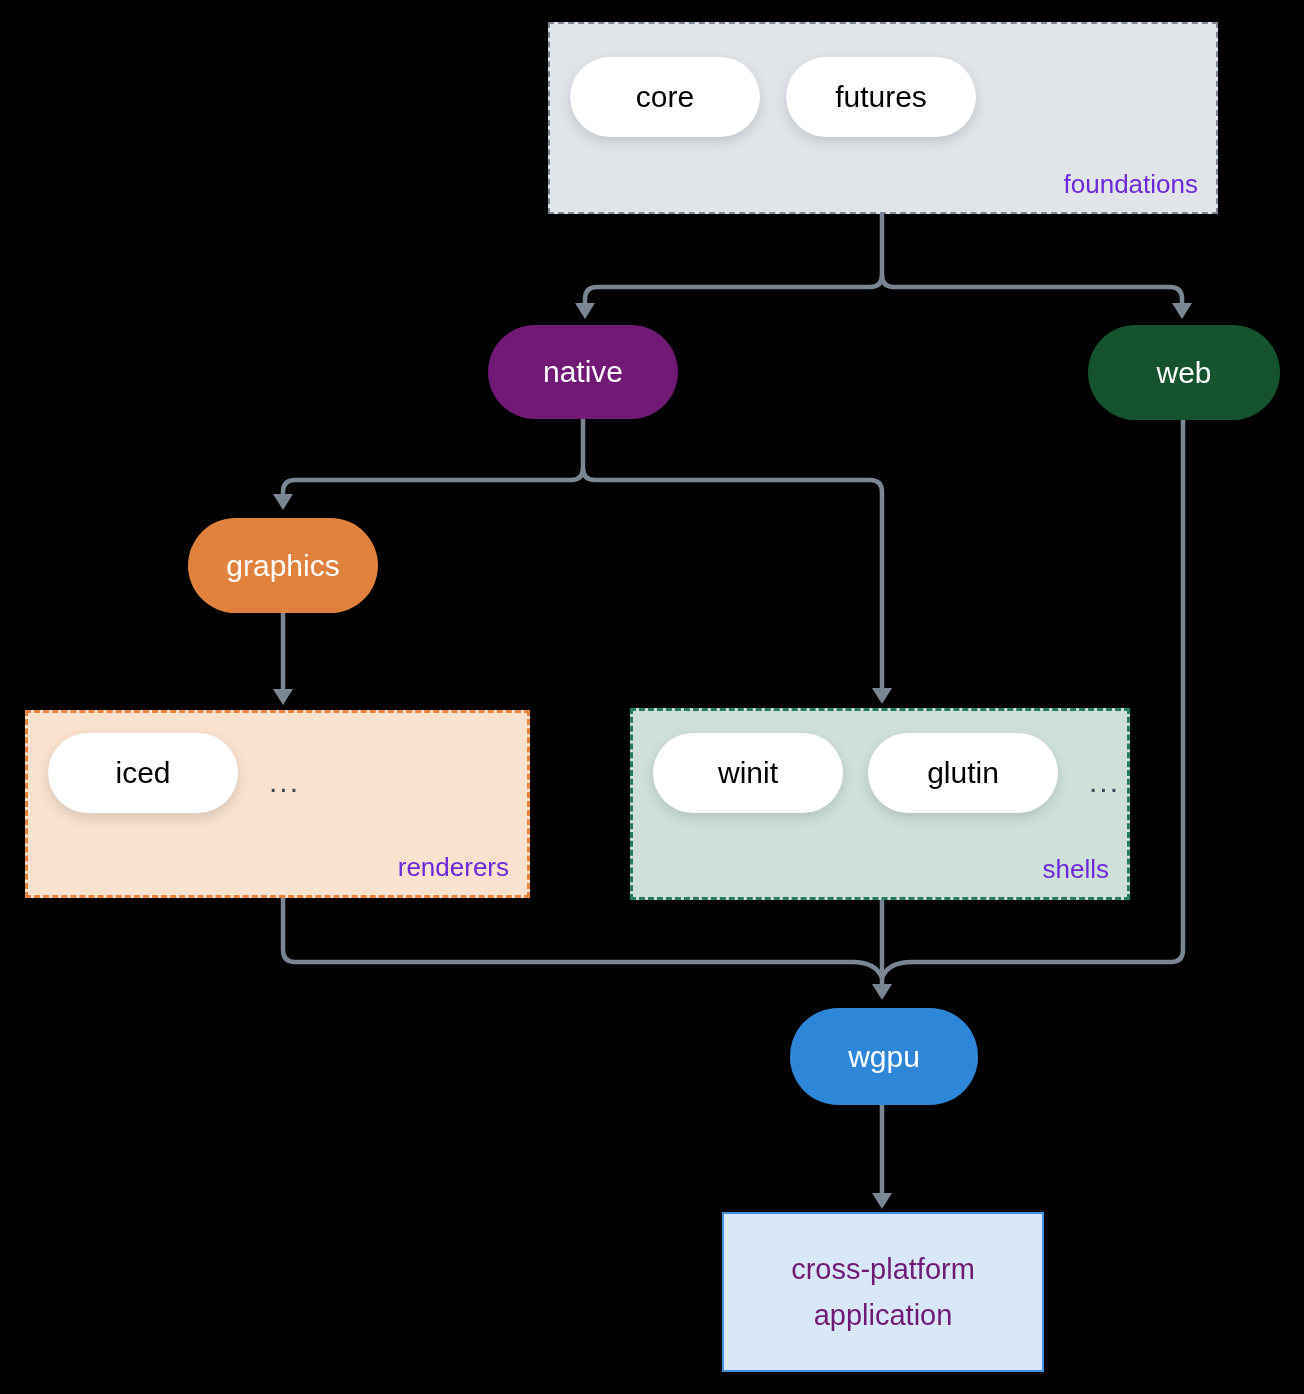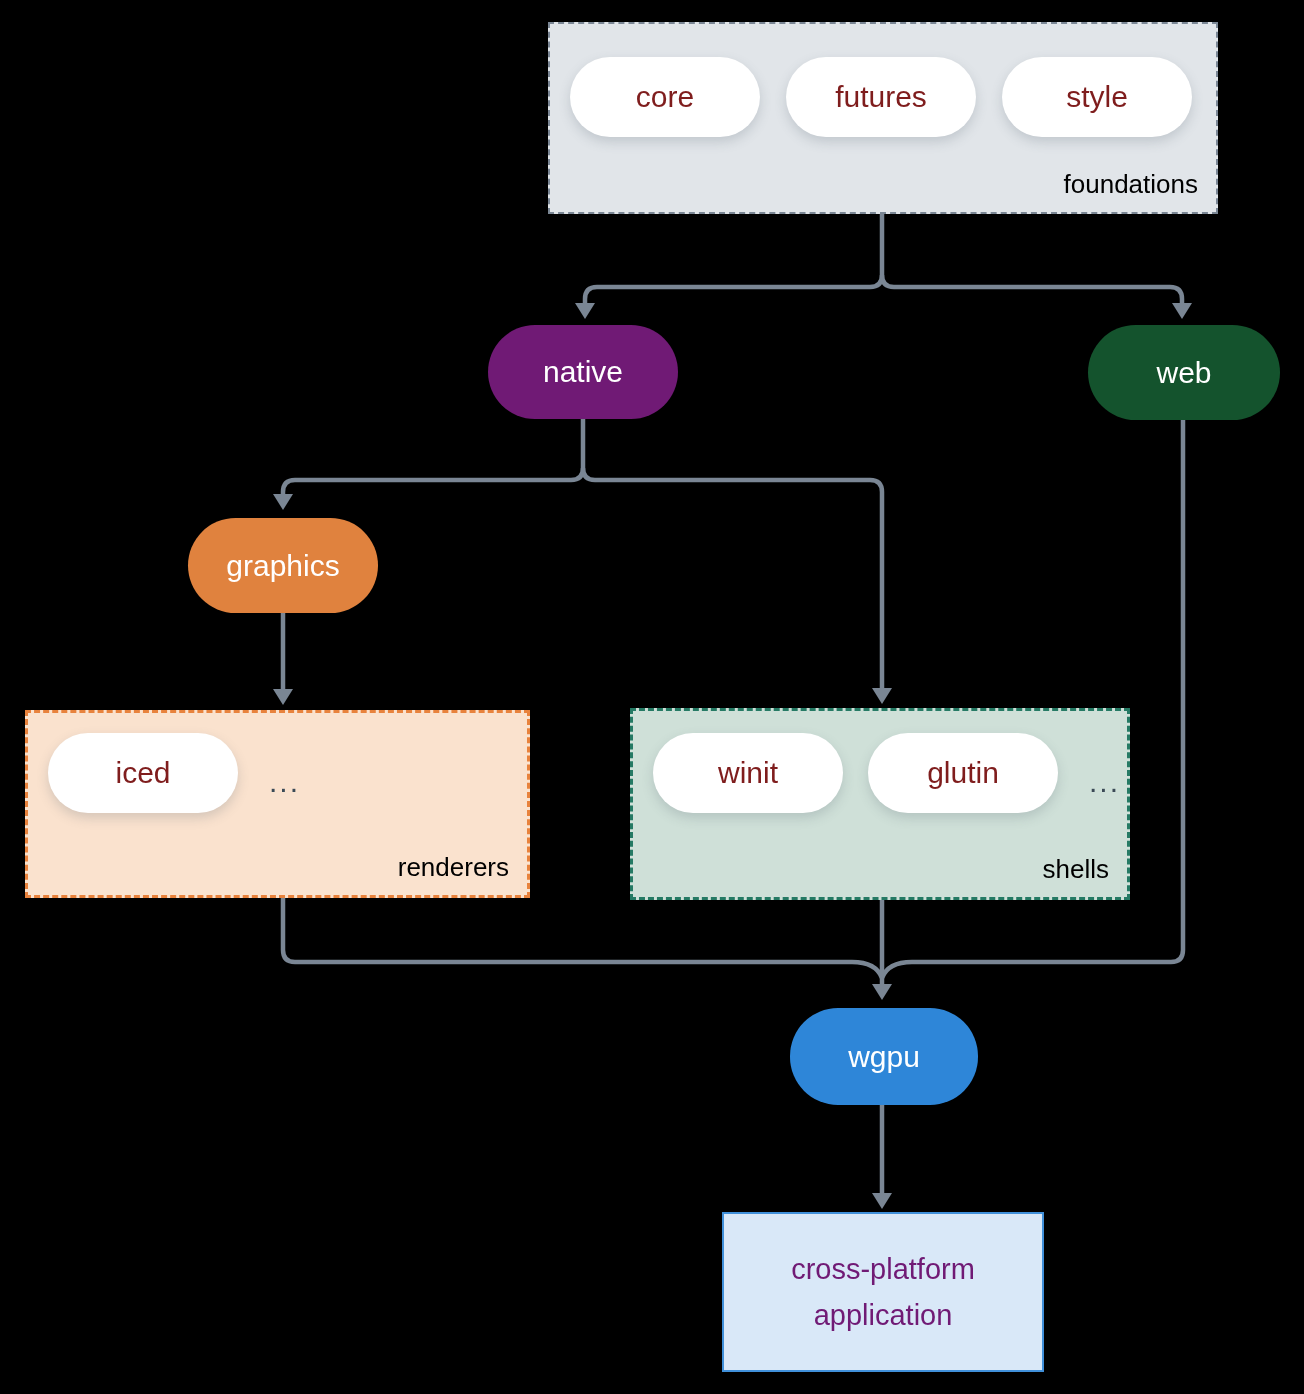--- a/index.html
+++ b/index.html
@@ -17,25 +17,25 @@
   #g-shells{left:630px;top:708px;width:500px;height:192px;background:#cfe0d8;border:3px dashed #257a64;}
 
   .pill-row{position:absolute;display:flex;align-items:center;}
   #g-foundations .pill-row{left:20px;top:33px;gap:26px;}
   #g-renderers .pill-row{left:20px;top:20px;gap:25px;}
   #g-shells .pill-row{left:20px;top:22px;gap:25px;}
 
   .pill{
     width:190px;height:80px;background:#ffffff;border-radius:40px;
     display:flex;align-items:center;justify-content:center;
-    font-size:30px;color:#7f1d1d;
+    font-size:30px;color:#000000;
     box-shadow:0 5px 12px rgba(80,95,110,0.22);
   }
   .more{font-size:30px;color:#3b4a56;letter-spacing:2px;padding-left:6px;padding-top:18px;}
-  .group-label{position:absolute;right:18px;bottom:12px;font-size:26px;color:#000000;}
+  .group-label{position:absolute;right:18px;bottom:12px;font-size:26px;color:#6d28d9;}
 
   .node{
     position:absolute;z-index:2;display:flex;align-items:center;justify-content:center;
     font-size:30px;color:#ffffff;border-radius:48px;
   }
   #n-native{left:488px;top:325px;width:190px;height:94px;background:#701a75;}
   #n-web{left:1088px;top:325px;width:192px;height:95px;background:#14532d;}
   #n-graphics{left:188px;top:518px;width:190px;height:95px;background:#e0823e;}
   #n-iced{left:790px;top:1008px;width:188px;height:97px;background:#2e86d8;}
 
@@ -72,21 +72,20 @@
     <polygon points="872,984 892,984 882,1000"></polygon>
 
     <path d="M882 1105 L882 1193"></path>
     <polygon points="872,1193 892,1193 882,1209"></polygon>
   </svg>
 
   <div class="group" id="g-foundations">
     <div class="pill-row">
       <div class="pill">core</div>
       <div class="pill">futures</div>
-      <div class="pill">style</div>
     </div>
     <div class="group-label">foundations</div>
   </div>
 
   <div class="node" id="n-native">native</div>
   <div class="node" id="n-web">web</div>
 
   <div class="node" id="n-graphics">graphics</div>
 
   <div class="group" id="g-renderers">

